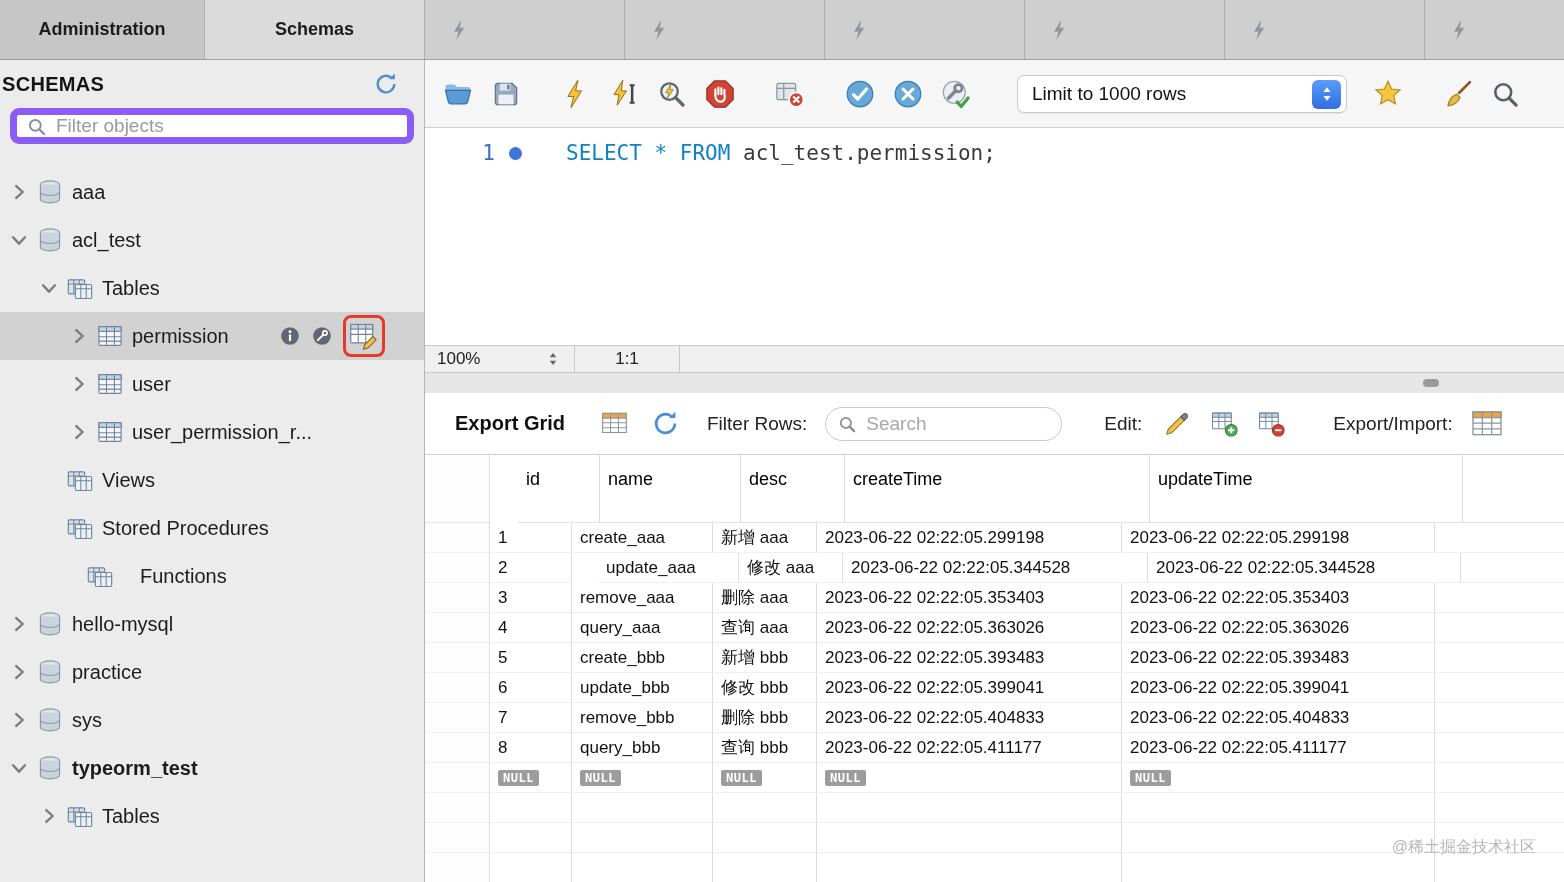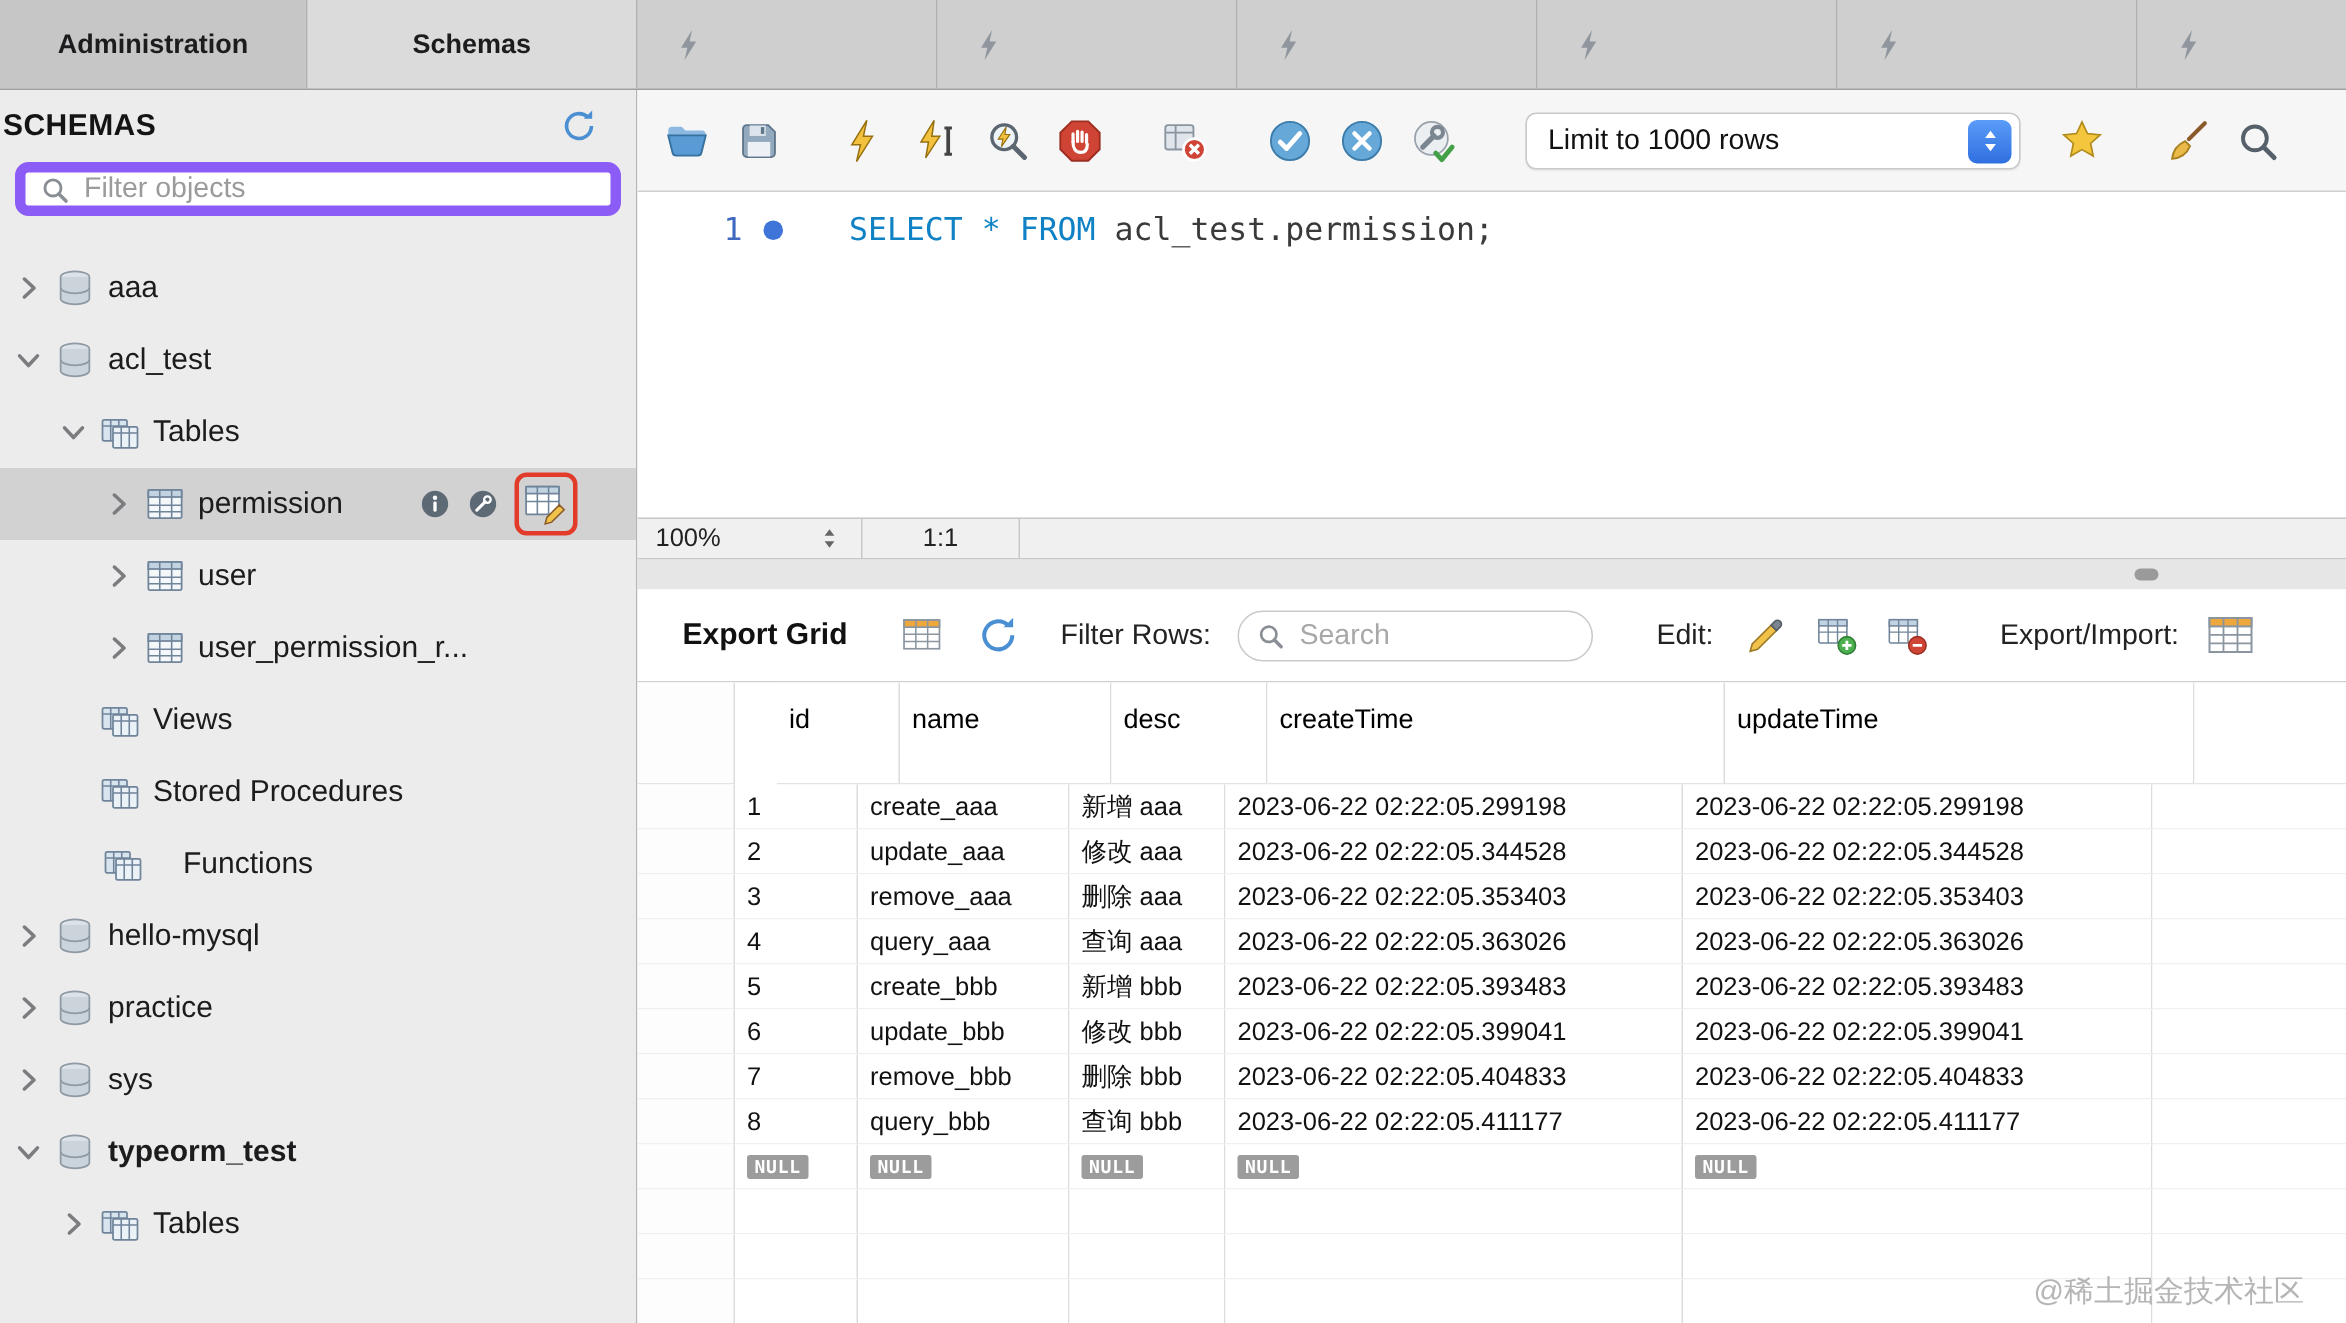--- a/index.html
+++ b/index.html
@@ -75,21 +75,21 @@
   
   .grid{position:absolute;top:395px;left:0;right:0;bottom:0;overflow:hidden;font-size:17px;color:#111;background:#fff;}
   .g-row{display:flex;height:30px;box-sizing:border-box;}
   .g-row.header{height:68px;}
   .g-cell{flex:none;height:100%;border-right:1px solid #dcdcdc;border-bottom:1px solid #f0f0f0;display:flex;align-items:center;padding:0 8px;box-sizing:border-box;white-space:nowrap;overflow:hidden;background:#fff;}
   .g-row.header .g-cell{align-items:flex-start;padding-top:14px;font-size:18px;color:#000;border-bottom:1px solid #e3e3e3;}
   .g-cell.gutter{width:65px;background:#fdfdfd;}
   .g-cell.fill{flex:1;border-right:none;}
   .null-badge{background:#9c9c9c;color:#fff;font-size:12px;font-weight:bold;padding:1px 5px;border-radius:2px;font-family:"DejaVu Sans Mono",monospace;letter-spacing:0.5px;}
 
-  .watermark{position:absolute;right:28px;bottom:8px;color:#b5b5b5;font-size:20px;z-index:5;}
+  .watermark{position:absolute;right:28px;bottom:24px;color:#b5b5b5;font-size:16px;z-index:5;}
 </style>
 </head>
 <body>
 
 <div class="app">
 
   <div class="tabbar">
     <div class="tab tab-admin">
       <span>Administration</span>
     </div>
@@ -246,21 +246,21 @@
         <div class="tree-row" style="padding-left: 38px;">
           <span class="chev"></span>
           <span class="node-icon"><svg viewBox="0 0 24 24" width="100%" height="100%">
               <rect x="2" y="5" width="14" height="12" rx="1" fill="#d8e4ee" stroke="#70849a"></rect>
               <path d="M2 8.6h14M6.7 5v12M11.3 5v12" stroke="#70849a" stroke-width="0.9"></path>
               <rect x="8" y="9" width="14" height="12" rx="1" fill="#eaf1f7" stroke="#70849a"></rect>
               <path d="M8 12.6h14M12.7 9v12M17.3 9v12" stroke="#70849a" stroke-width="0.9"></path>
             </svg></span>
           <span class="tree-label">Stored Procedures</span>
         </div>
-        <div class="tree-row" style="padding-left: 22px; gap: 18px;">
+        <div class="tree-row" style="padding-left: 40px; gap: 18px;">
           <span class="chev"></span>
           <span class="node-icon"><svg viewBox="0 0 24 24" width="100%" height="100%">
               <rect x="2" y="5" width="14" height="12" rx="1" fill="#d8e4ee" stroke="#70849a"></rect>
               <path d="M2 8.6h14M6.7 5v12M11.3 5v12" stroke="#70849a" stroke-width="0.9"></path>
               <rect x="8" y="9" width="14" height="12" rx="1" fill="#eaf1f7" stroke="#70849a"></rect>
               <path d="M8 12.6h14M12.7 9v12M17.3 9v12" stroke="#70849a" stroke-width="0.9"></path>
             </svg></span>
           <span class="tree-label">Functions</span>
         </div>
         <div class="tree-row" style="padding-left: 8px;">
@@ -492,21 +492,21 @@
             <div class="g-cell" style="width: 82px;">1</div>
             <div class="g-cell" style="width: 141px;">create_aaa</div>
             <div class="g-cell" style="width: 104px;">新增 aaa</div>
             <div class="g-cell" style="width: 305px;">2023-06-22 02:22:05.299198</div>
             <div class="g-cell" style="width: 313px;">2023-06-22 02:22:05.299198</div>
             <div class="g-cell fill"></div>
           </div>
           <div class="g-row">
             <div class="g-cell gutter"></div>
             <div class="g-cell" style="width: 82px;">2</div>
-            <div class="g-cell" style="width: 141px;">update_aaa</div>
+            <div class="g-cell" style="width: 141px; margin-left: 26px;">update_aaa</div>
             <div class="g-cell" style="width: 104px;">修改 aaa</div>
             <div class="g-cell" style="width: 305px;">2023-06-22 02:22:05.344528</div>
             <div class="g-cell" style="width: 313px;">2023-06-22 02:22:05.344528</div>
             <div class="g-cell fill"></div>
           </div>
           <div class="g-row">
             <div class="g-cell gutter"></div>
             <div class="g-cell" style="width: 82px;">3</div>
             <div class="g-cell" style="width: 141px;">remove_aaa</div>
             <div class="g-cell" style="width: 104px;">删除 aaa</div>

